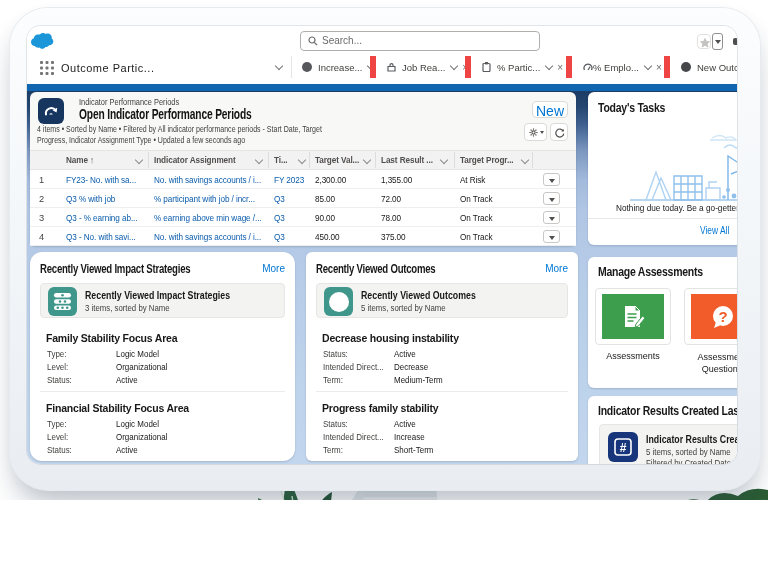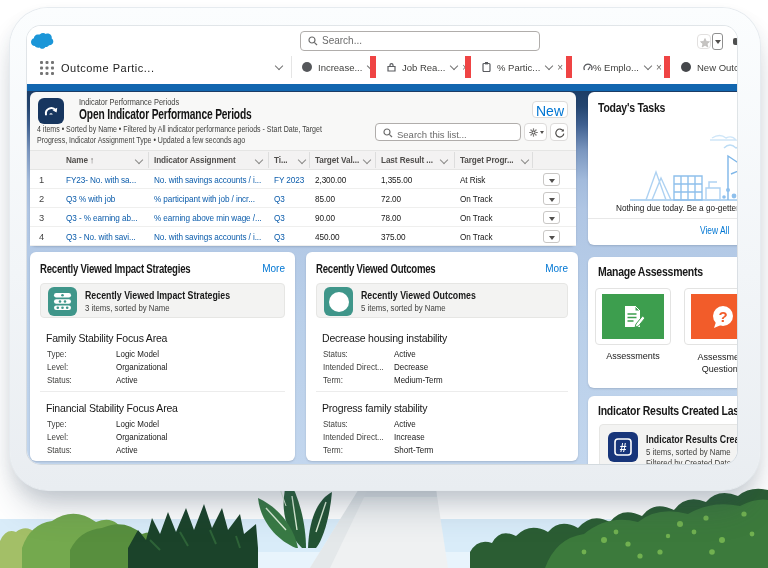--- a/index.html
+++ b/index.html
@@ -1,16 +1,16 @@
 <!DOCTYPE html>
 <html><head>
 <meta charset="utf-8">
 <style>
   html,body{margin:0;padding:0;}
-  #page{position:relative;width:768px;height:568px;background:#ffffff;overflow:hidden;
+  #page{position:relative;width:768px;height:500px;background:#ffffff;overflow:hidden;
     font-family:"Liberation Sans",sans-serif;-webkit-font-smoothing:antialiased;}
   .abs{position:absolute;}
   
   #monitor{position:absolute;left:10px;top:8px;width:750px;height:482px;border-radius:38px;
     background:linear-gradient(180deg,#fbfdfe 0%,#f2f5f8 55%,#e9edf1 100%);
     box-shadow:0 0 0 1px #e6ebef,0 24px 34px -8px rgba(45,65,88,.25),0 8px 16px rgba(45,65,88,.10);}
   #screen{position:absolute;left:17px;top:18px;width:710px;height:438px;border-radius:14px;
     background:#ffffff;overflow:hidden;box-shadow:0 0 0 1px rgba(110,125,140,.18);}
   
   #topbar{position:absolute;left:0;top:0;width:710px;height:30px;background:#fff;border-bottom:1px solid #f0f0f0;}
@@ -25,21 +25,21 @@
   .tx{color:#706e6b;font-size:10px;margin-left:5px;}
   #bluestrip{position:absolute;left:0;top:58px;width:710px;height:7px;background:#1266af;}
   #mainbg{position:absolute;left:0;top:65px;width:710px;height:373px;
     background:linear-gradient(180deg,#1d3d66 0%,#24456f 4%,#3f6090 9%,#7b97c0 16%,#a3bbdc 24%,#b0c6e4 32%,#b9cfe9 60%,#c2d6ee 100%);}
   .card{position:absolute;background:#fff;border-radius:6px;box-shadow:0 1px 2px rgba(30,40,60,.18);}
   .ctitle{font-size:11px;font-weight:bold;color:#181818;letter-spacing:-0.3px;}
   .more{font-size:10px;color:#0176d3;}
   .gbox{position:absolute;background:#f3f3f2;border:1px solid #e6e6e4;border-radius:4px;box-sizing:border-box;}
   .lbl{color:#3e3e3c;font-size:9.5px;}
   .val{color:#181818;font-size:9.5px;}
-  .sect{font-size:10.5px;font-weight:normal;color:#181818;letter-spacing:-0.2px;}
+  .sect{font-size:10.5px;font-weight:bold;color:#181818;letter-spacing:-0.2px;}
   .btn{position:absolute;border:1px solid #dddbda;border-radius:4px;background:#fff;box-sizing:border-box;}
   .row{position:absolute;left:0;width:546px;height:19px;border-bottom:1px solid #efefee;box-sizing:border-box;}
   .lk{color:#0b5cab;}
   .rbtn{position:absolute;left:513px;top:3px;width:17px;height:13px;border:1px solid #c9c7c5;border-radius:3px;background:#fff;box-sizing:border-box;}
   .rbtn i{position:absolute;left:5px;top:4.5px;width:0;height:0;border-left:3px solid transparent;border-right:3px solid transparent;border-top:4px solid #514f4d;}
   .q74{display:inline-block;transform:scaleX(0.74);transform-origin:0 50%;white-space:nowrap;}
   .q78{display:inline-block;transform:scaleX(0.78);transform-origin:0 50%;white-space:nowrap;}
   .q80{display:inline-block;transform:scaleX(0.80);transform-origin:0 50%;white-space:nowrap;}
   .q84{display:inline-block;transform:scaleX(0.84);transform-origin:0 50%;white-space:nowrap;}
   .q88{display:inline-block;transform:scaleX(0.88);transform-origin:0 50%;white-space:nowrap;}
@@ -174,27 +174,20 @@
             <path d="M3 11.5 A5.4 5.4 0 0 1 12.6 7.2" fill="none" stroke="#fff" stroke-width="2" stroke-linecap="round"></path>
             <path d="M14.2 4.8 L13.6 9.4 L9.6 7.2 Z" fill="#fff"></path>
             <path d="M6.2 11.5 A2 2 0 0 1 9.8 11.5 Z" fill="#fff"></path>
           </svg>
         </div>
         <div class="abs q78" style="left:49px;top:4px;font-size:9.5px;color:#3e3e3c;">Indicator Performance Periods</div>
         <div class="abs q74" style="left:49px;top:15px;font-size:13.8px;font-weight:bold;color:#141414;letter-spacing:-0.2px;">Open Indicator Performance Periods</div>
         <div class="abs q80" style="left:7px;top:32px;font-size:8.8px;color:#3e3e3c;">4 items • Sorted by Name • Filtered by All indicator performance periods - Start Date, Target</div>
         <div class="abs q80" style="left:7px;top:43px;font-size:8.8px;color:#3e3e3c;">Progress, Indicator Assignment Type • Updated a few seconds ago</div>
         <div class="btn" style="left:502px;top:9px;width:36px;height:17px;text-align:center;"><span style="font-size:14px;color:#0176d3;line-height:16px;">New</span></div>
-        <div class="btn" style="left:345px;top:31px;width:146px;height:18px;border-color:#b0adab;">
-          <svg class="abs" style="left:7px;top:4px" width="10" height="10" viewBox="0 0 10 10">
-              <circle cx="4" cy="4" r="3" fill="none" stroke="#6b6b6b" stroke-width="1.2"></circle>
-              <path d="M6.3 6.3 L9 9" stroke="#6b6b6b" stroke-width="1.2"></path>
-            </svg>
-          <span style="margin-left:21px;font-size:9.5px;color:#6b6b6b;line-height:17px;">Search this list...</span>
-        </div>
         <div class="btn" style="left:494px;top:31px;width:23px;height:18px;">
           <svg class="abs" style="left:4px;top:4px" width="9" height="9" viewBox="0 0 9 9">
               <circle cx="4.5" cy="4.5" r="1.6" fill="none" stroke="#514f4d" stroke-width="1.1"></circle>
               <g stroke="#514f4d" stroke-width="1.2">
                 <path d="M4.5 0.4v1.4M4.5 7.2v1.4M0.4 4.5h1.4M7.2 4.5h1.4M1.6 1.6l1 1M6.4 6.4l1 1M7.4 1.6l-1 1M2.6 6.4l-1 1"></path>
               </g>
             </svg>
           <div class="abs" style="left:15px;top:7px;width:0;height:0;border-left:2.8px solid transparent;border-right:2.8px solid transparent;border-top:3.6px solid #514f4d;"></div>
         </div>
         <div class="btn" style="left:520px;top:31px;width:18px;height:18px;">
@@ -294,21 +287,21 @@
               <circle cx="106" cy="68" r="2.4"></circle>
               <circle cx="96" cy="69" r="1.8"></circle>
               <circle cx="111" cy="62" r="1.6"></circle>
             </g>
         </svg>
         <div class="abs q84" style="left:28px;top:110px;font-size:9.8px;color:#181818;">Nothing due today. Be a go-getter, and check back soon.</div>
         <div class="abs" style="left:0;top:126px;width:264px;border-top:1px solid #e8e8e8;"></div>
         <div class="abs q84" style="left:112px;top:133px;font-size:10px;color:#0176d3;">View All</div>
       </div>
 
-      <div class="card" style="left:3px;top:226px;width:265px;height:209px;">
+      <div class="card" style="left:3px;top:226px;width:265px;height:209px;border-radius:12px;">
         <div class="ctitle q80" style="position:absolute;left:10px;top:10px;font-size:12px;">Recently Viewed Impact Strategies</div>
         <div class="more" style="position:absolute;right:10px;top:11px;">More</div>
         <div class="gbox" style="left:10px;top:31px;width:245px;height:35px;">
           <div class="abs" style="left:7px;top:3px;width:29px;height:29px;background:#3f968a;border-radius:6px;">
             <svg class="abs" style="left:5px;top:5px" width="19" height="19" viewBox="0 0 19 19">
               <g fill="#fff">
                   <rect x="1" y="1" width="17" height="4.4" rx="2.2"></rect>
                   <rect x="1" y="7.3" width="17" height="4.4" rx="2.2"></rect>
                   <rect x="1" y="13.6" width="17" height="4.4" rx="2.2"></rect>
                 </g>

